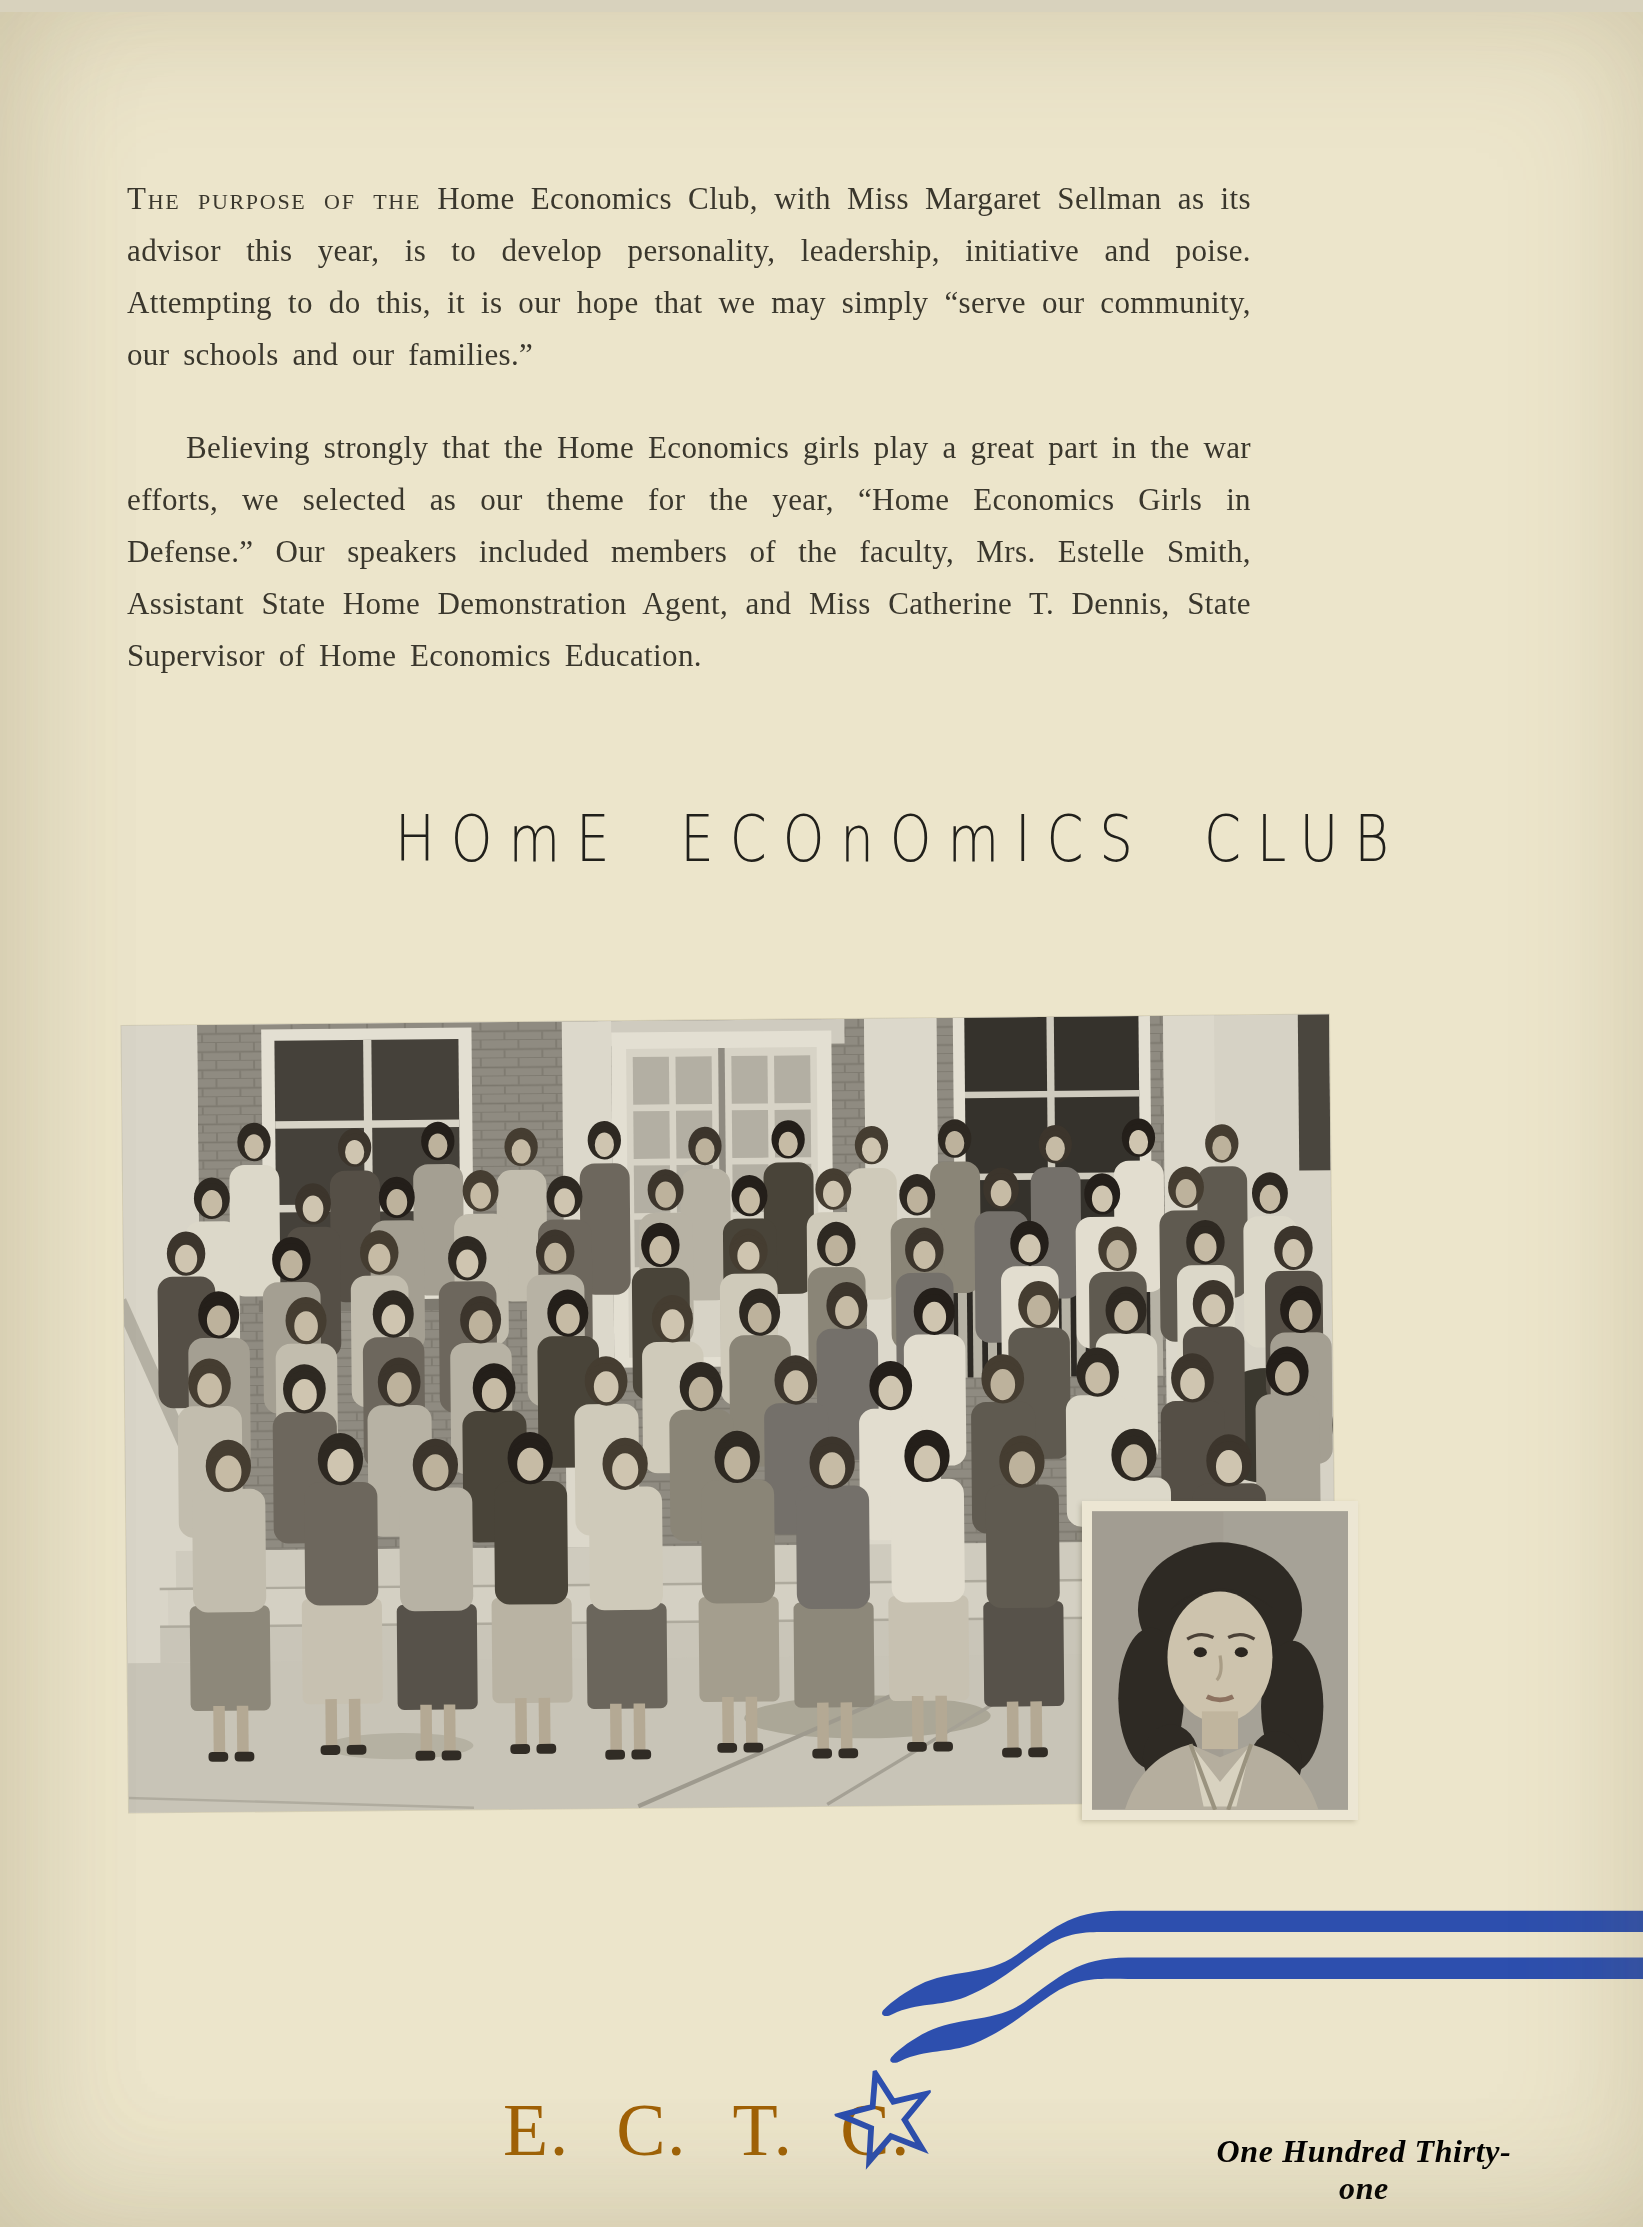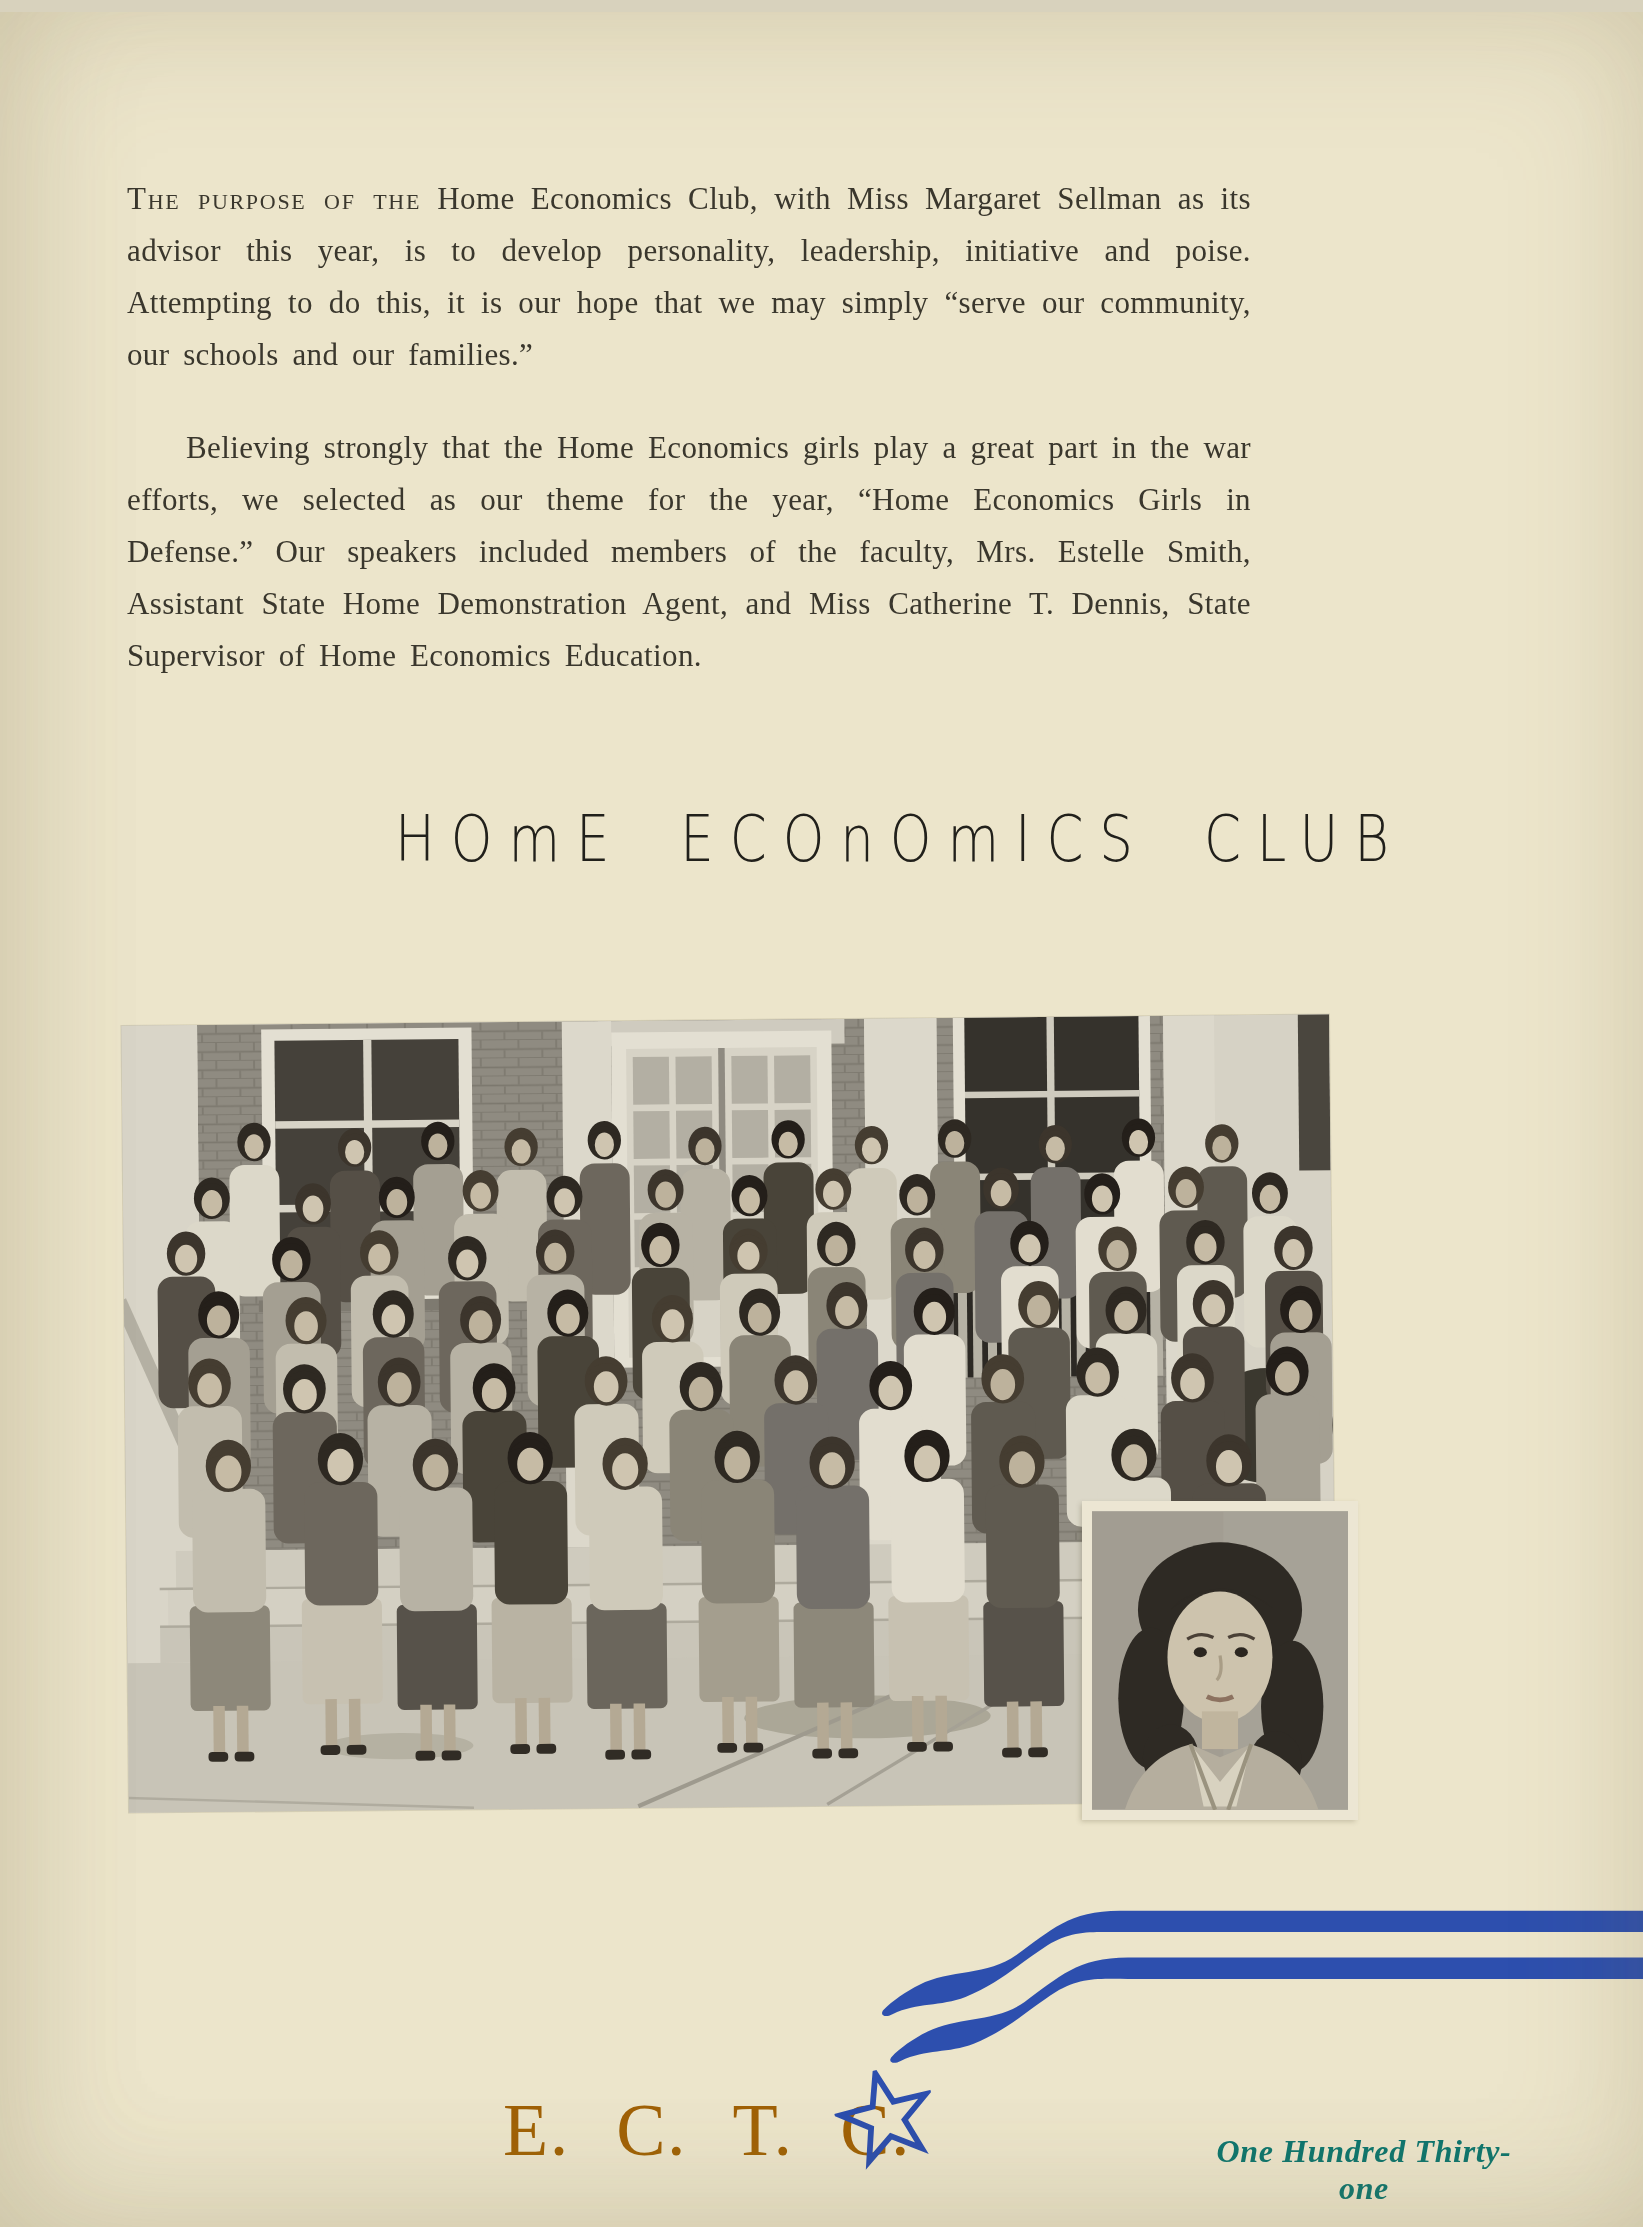--- a/index.html
+++ b/index.html
@@ -24,21 +24,21 @@
         transform:rotate(-0.55deg);background:#c7c3b8;box-shadow:0 0 0 0.8px rgba(90,80,55,.15);}
   .inset{position:absolute;left:1082px;top:1489px;width:276px;height:319px;
         background:#ece6d3;box-shadow:-1.6px 1.6px 5px rgba(80,70,45,.25);}
   .inset svg{position:absolute;left:10px;top:10px;}
   
   .swoosh{position:absolute;left:855px;top:1884px;}
   .ectc{position:absolute;left:503px;top:2076px;font-size:74px;color:#a16207;
         letter-spacing:.02em;word-spacing:.36em;white-space:nowrap;}
   .star{position:absolute;left:837px;top:2057px;transform:rotate(-14deg);}
   .folio{position:absolute;left:1208px;top:2121px;width:312px;text-align:center;
-        font-style:italic;font-weight:bold;font-size:32px;color:#0f766e;letter-spacing:.02em;}
+        font-style:italic;font-weight:bold;font-size:32px;color:#000000;letter-spacing:.02em;}
 </style>
 </head>
 <body>
 
 <div class="page">
 
   <div class="text-col">
     <p><span class="lead">The purpose of the</span><span> Home Economics Club, with Miss Margaret Sellman as its advisor this year, is to develop personality, leadership, initiative and poise. Attempting to do this, it is our hope that we may simply “serve our community, our schools and our families.”</span></p>
     <p class="indented">Believing strongly that the Home Economics girls play a great part in the war efforts, we selected as our theme for the year, “Home Economics Girls in Defense.” Our speakers included members of the faculty, Mrs. Estelle Smith, Assistant State Home Demonstration Agent, and Miss Catherine T. Dennis, State Supervisor of Home Economics Education.</p>
   </div>

